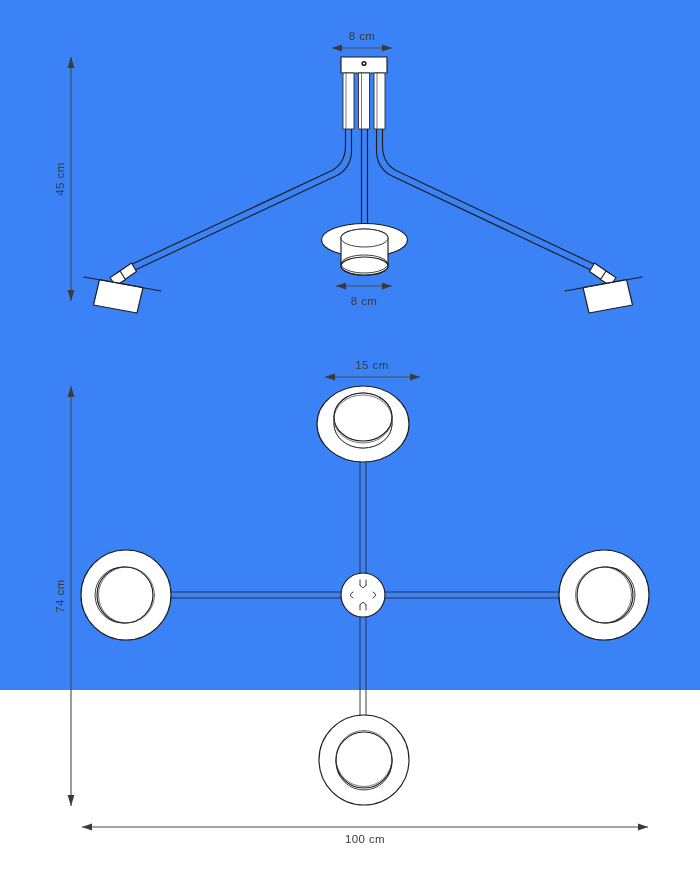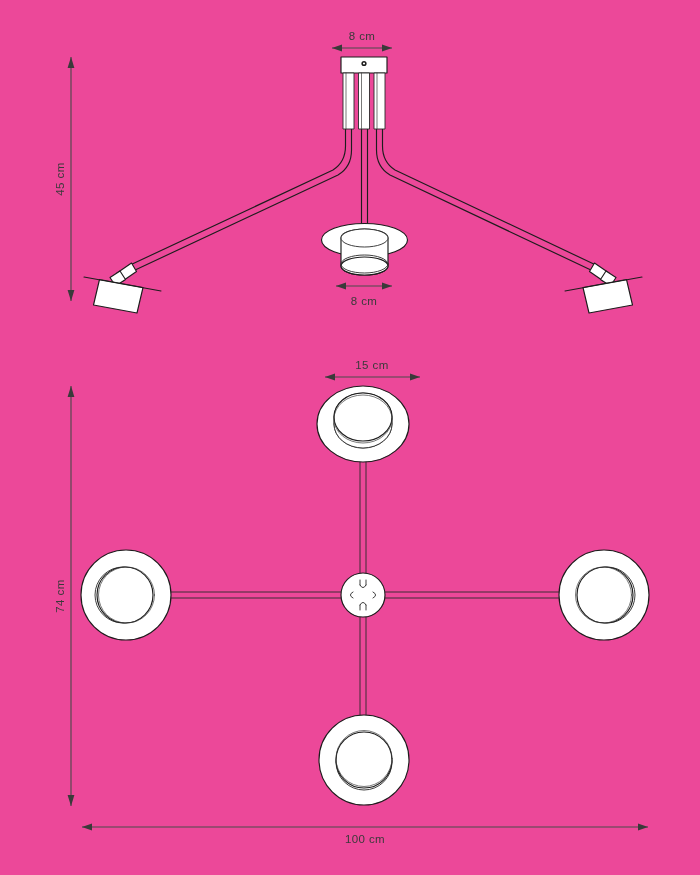--- a/index.html
+++ b/index.html
@@ -9,22 +9,22 @@
   }
   body {
     width: 700px;
     height: 875px;
     overflow: hidden;
     font-family: "Liberation Sans", sans-serif;
   }
   #sheet {
     position: relative;
     width: 700px;
-    height: 875px;
-    background: #ec4899;
+    height: 690px;
+    background: #3b82f6;
   }
   #sheet svg {
     display: block;
   }
   .dim-text {
     font-family: "Liberation Sans", sans-serif;
     font-size: 11.5px;
     fill: #3a3a3a;
     letter-spacing: 0.4px;
   }

